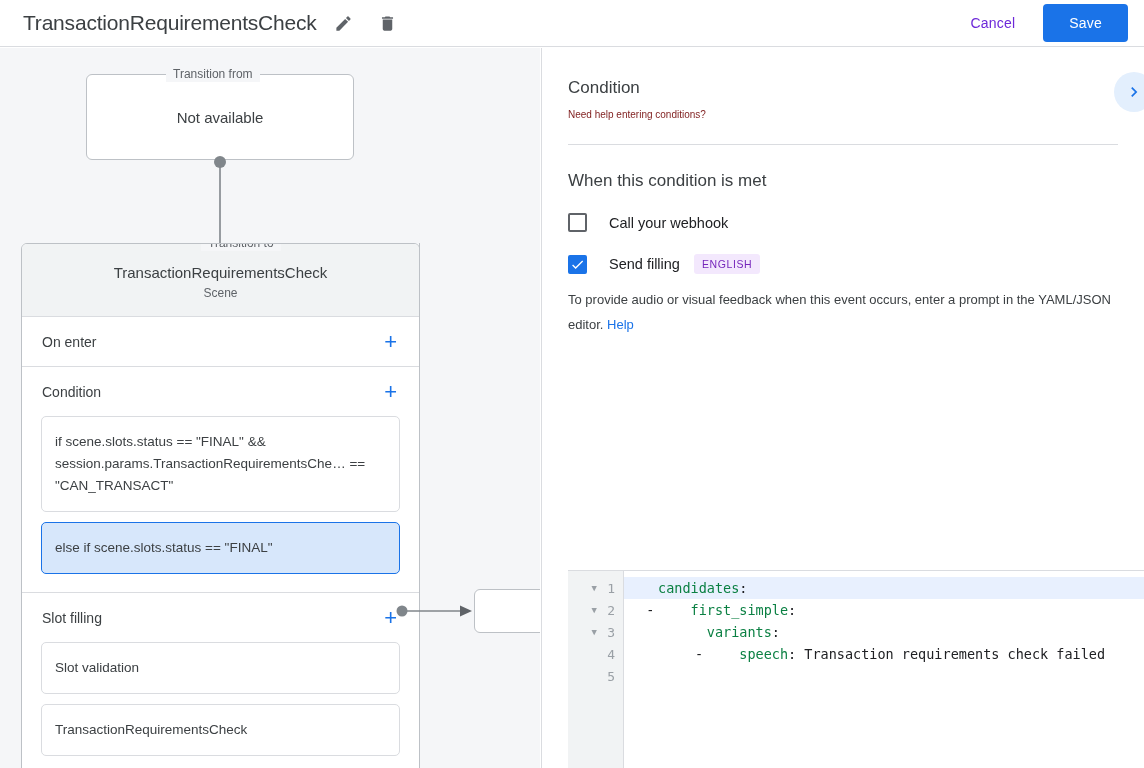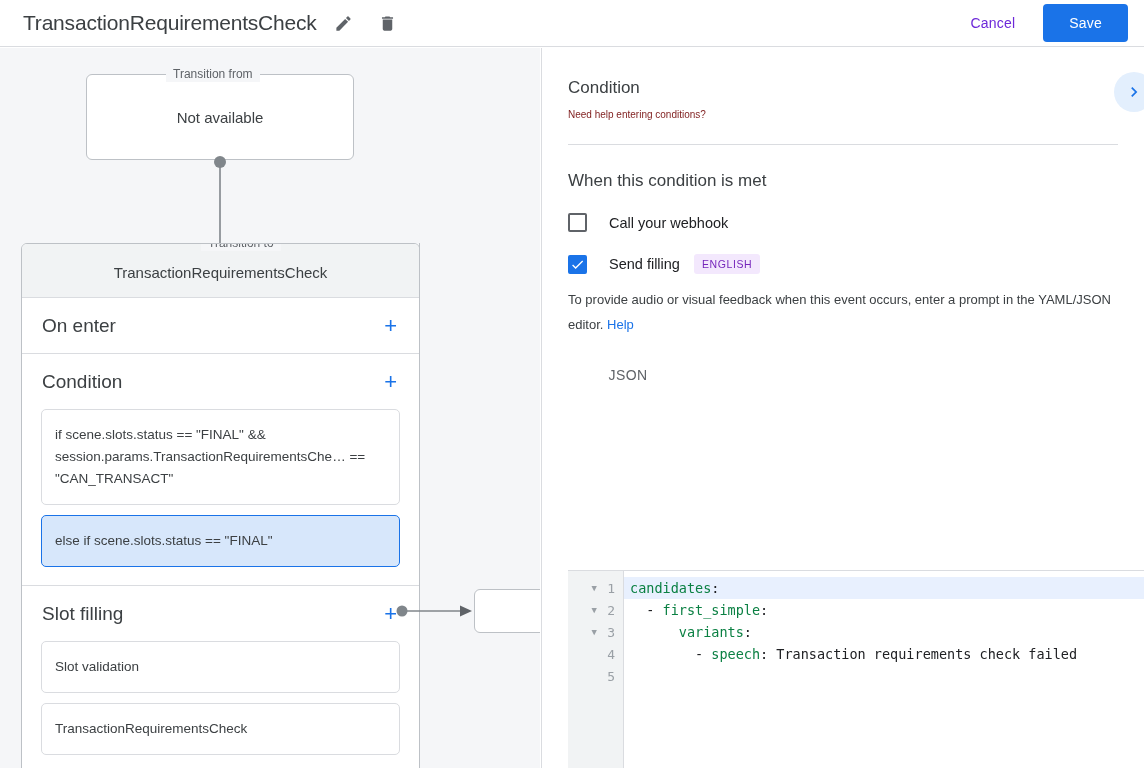--- a/index.html
+++ b/index.html
@@ -79,21 +79,21 @@
     border-bottom: 1px solid #dadce0;
   }
   #tt-title { font-size: 15px; color: #3c4043; }
   #tt-sub { font-size: 12px; color: #5f6368; margin-top: 5px; }
 
   .section { border-bottom: 1px solid #dadce0; padding: 0 0 0 0; }
   .section-head {
     display: flex; align-items: center; justify-content: space-between;
     padding: 17px 20px 16px;
   }
-  .section-title { font-size: 19px; color: #3c4043; }
+  .section-title { font-size: 14px; color: #3c4043; }
   .plus-btn {
     font-size: 22px; color: #1a73e8; line-height: 16px; cursor: pointer;
     font-weight: 300; padding: 0 2px;
   }
   .chip {
     margin: 0 19px 10px; border: 1px solid #dadce0; border-radius: 5px;
     background: #fff; padding: 14px 13px; font-size: 13.5px; color: #3c4043;
     line-height: 22px; cursor: pointer;
   }
   .chip.selected { background: #d7e7fb; border: 1px solid #1a73e8; }
@@ -191,21 +191,21 @@
     width: 14px; margin-right: 6px; color: #9aa0a6; font-size: 9px;
     text-align: center; cursor: pointer;
   }
   .fold.empty { visibility: hidden; }
   #code-area { flex: 1; padding-top: 6px; overflow: hidden; position: relative; }
   .code-line {
     height: 22px; line-height: 22px; white-space: pre; padding-left: 6px;
     color: #202124;
   }
   .code-line.active { background: #e8f0fe; }
-  .tok-key { color: #0b8043; }
+  .tok-key { color: #0b8043; margin-left: 28px; }
   .tok-punct { color: #202124; }
 </style>
 </head>
 <body>
 
 <div id="header">
   <div id="header-title">TransactionRequirementsCheck</div>
 
   <div class="hdr-icon-btn">
     <svg width="19" height="19" viewBox="0 0 24 24">
@@ -235,20 +235,21 @@
     <circle cx="14" cy="6" r="6" fill="#80868b"></circle>
     <line x1="14" y1="6" x2="14" y2="96" stroke="#80868b" stroke-width="1.6"></line>
     <polygon points="14,106 8.5,94 19.5,94" fill="#80868b"></polygon>
   </svg>
 
   <div id="node-transition-to">
     <div class="fieldset-legend">Transition to</div>
 
     <div id="tt-head">
       <div id="tt-title">TransactionRequirementsCheck</div>
+      <div id="tt-sub">Scene</div>
     </div>
 
     <div class="section">
       <div class="section-head">
         <span class="section-title">On enter</span>
         <span class="plus-btn">+</span>
       </div>
     </div>
 
     <div class="section">
@@ -312,21 +313,20 @@
       </div>
       <span class="cb-label">Send filling</span>
       <span class="badge">ENGLISH</span>
     </div>
 
     <div id="prompt-desc">
       <span>To provide audio or visual feedback when this event occurs, enter a prompt in the YAML/JSON editor. </span><a id="help-link">Help</a>
     </div>
 
     <div id="editor-tabs">
-      <div class="ed-tab">JSON</div>
     </div>
   </div>
 
   <div id="code-editor">
     <div id="gutter">
       <div class="gutter-row">
           <span class="fold">▼</span>
           <span>1</span>
         </div>
       <div class="gutter-row">

